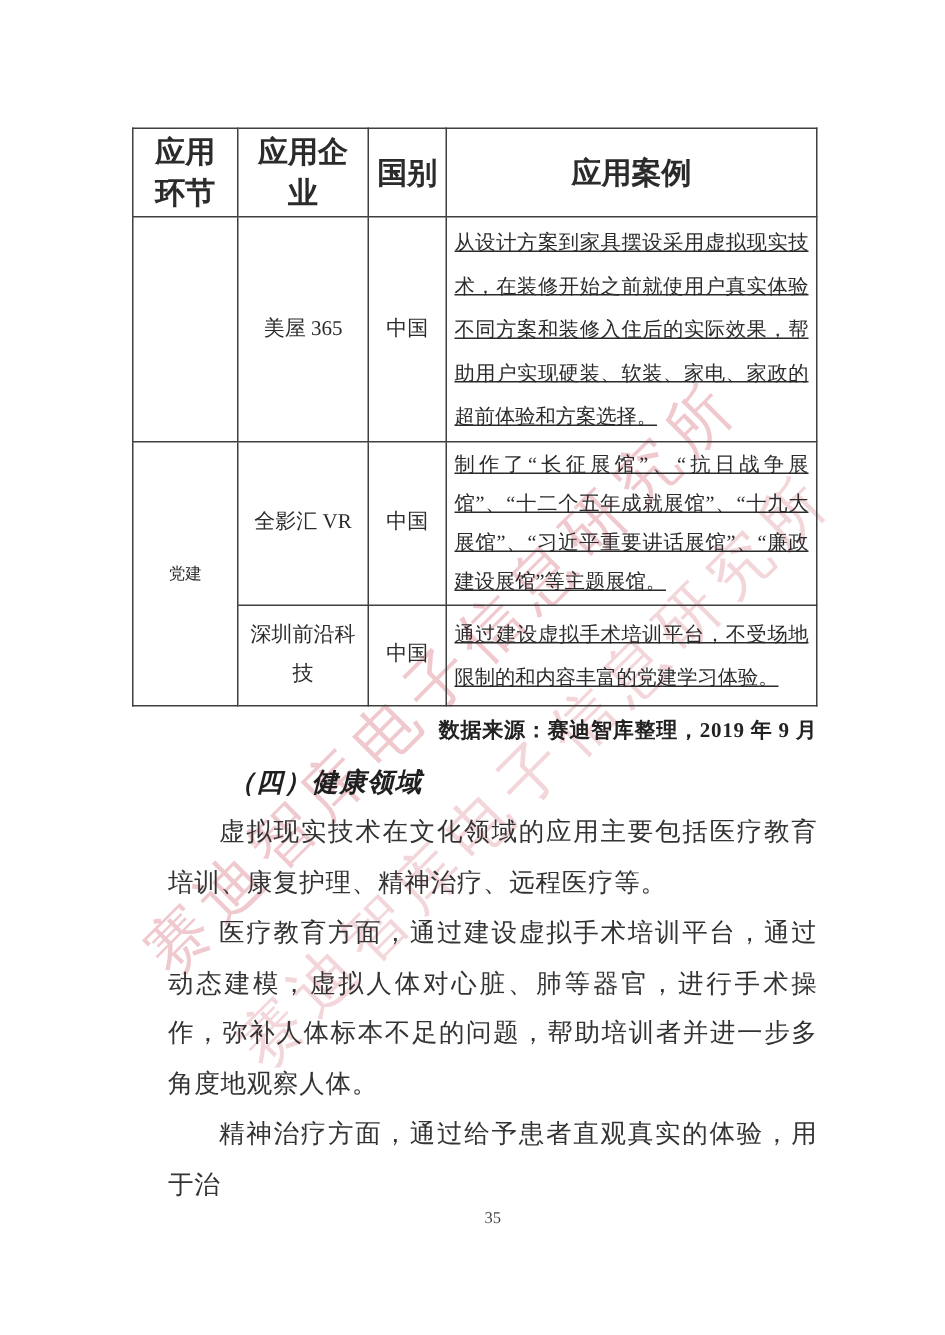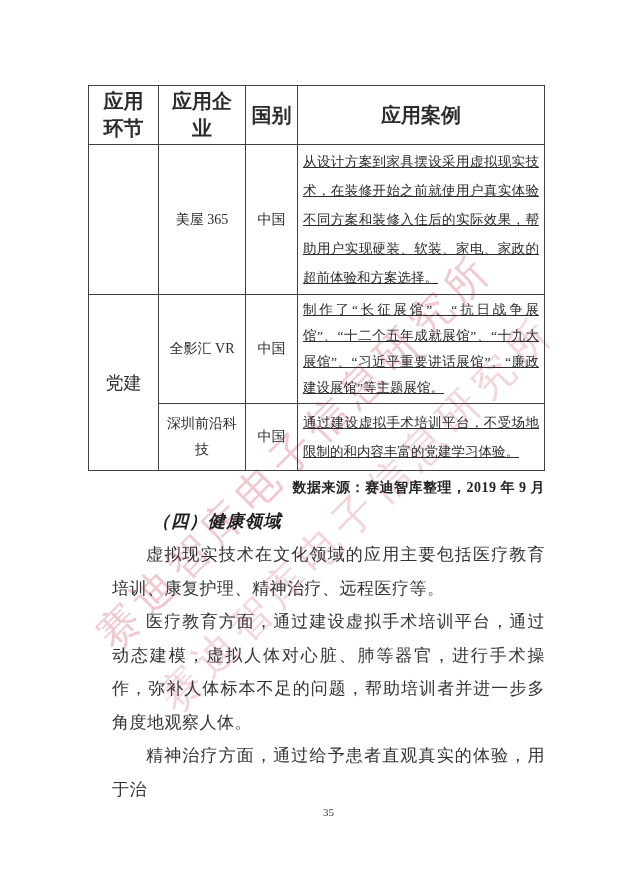--- a/index.html
+++ b/index.html
@@ -60,21 +60,21 @@
   col.c3 { width: 52px; }
   col.c4 { width: 247px; }
   tr.r1 { height: 148px; }
   tr.r2 { height: 106px; }
   tr.r3 { height: 67px; margin-left: 48px; }
   td.sector, td.company, td.country {
     text-align: center;
     font-size: 14px;
     line-height: 26px;
   }
-  td.sector { font-size: 18px; }
+  td.sector { font-size: 11px; }
   td.case {
     text-align: justify;
     text-justify: inter-character;
     font-size: 13.5px;
     padding: 2px 6px;
     text-decoration: underline;
   }
   tr.r1 td.case { line-height: 29px; }
   tr.r2 td.case { line-height: 26px; }
   tr.r3 td.case { line-height: 29px; }

